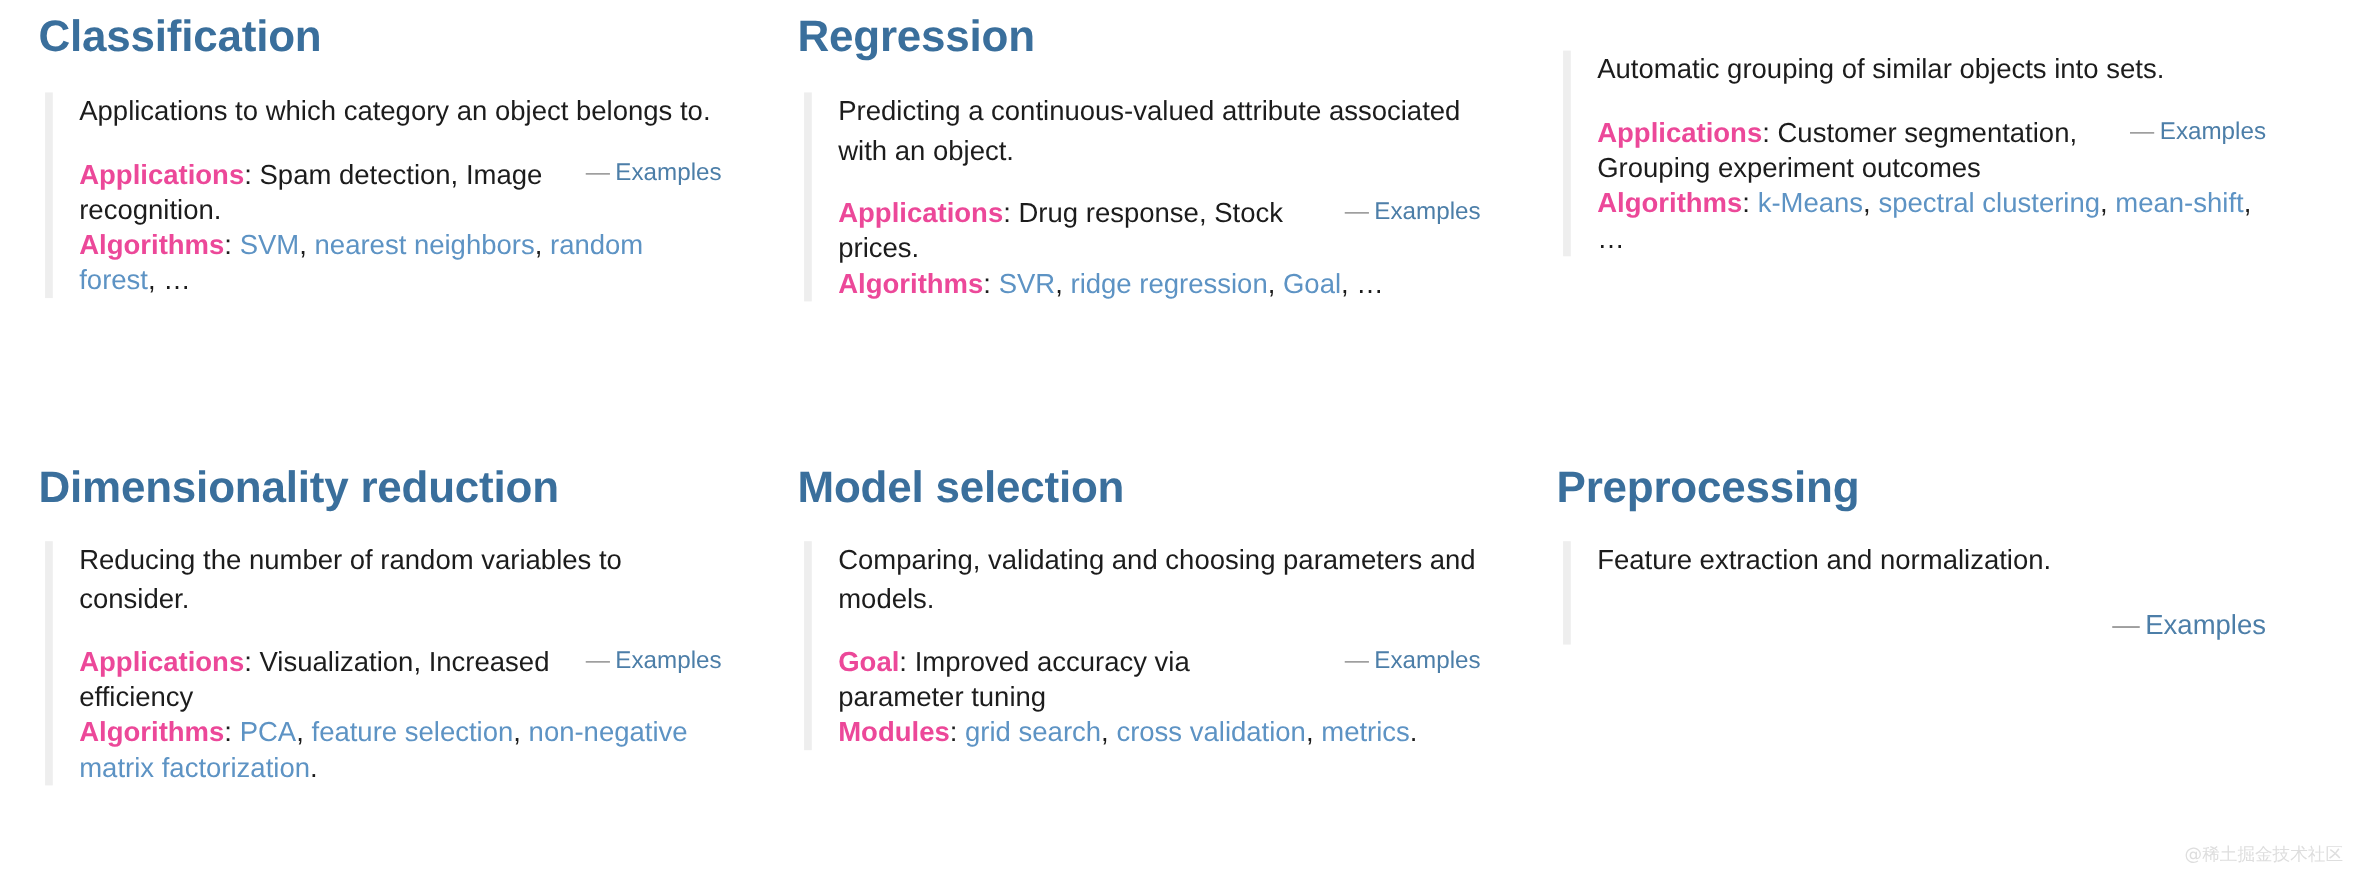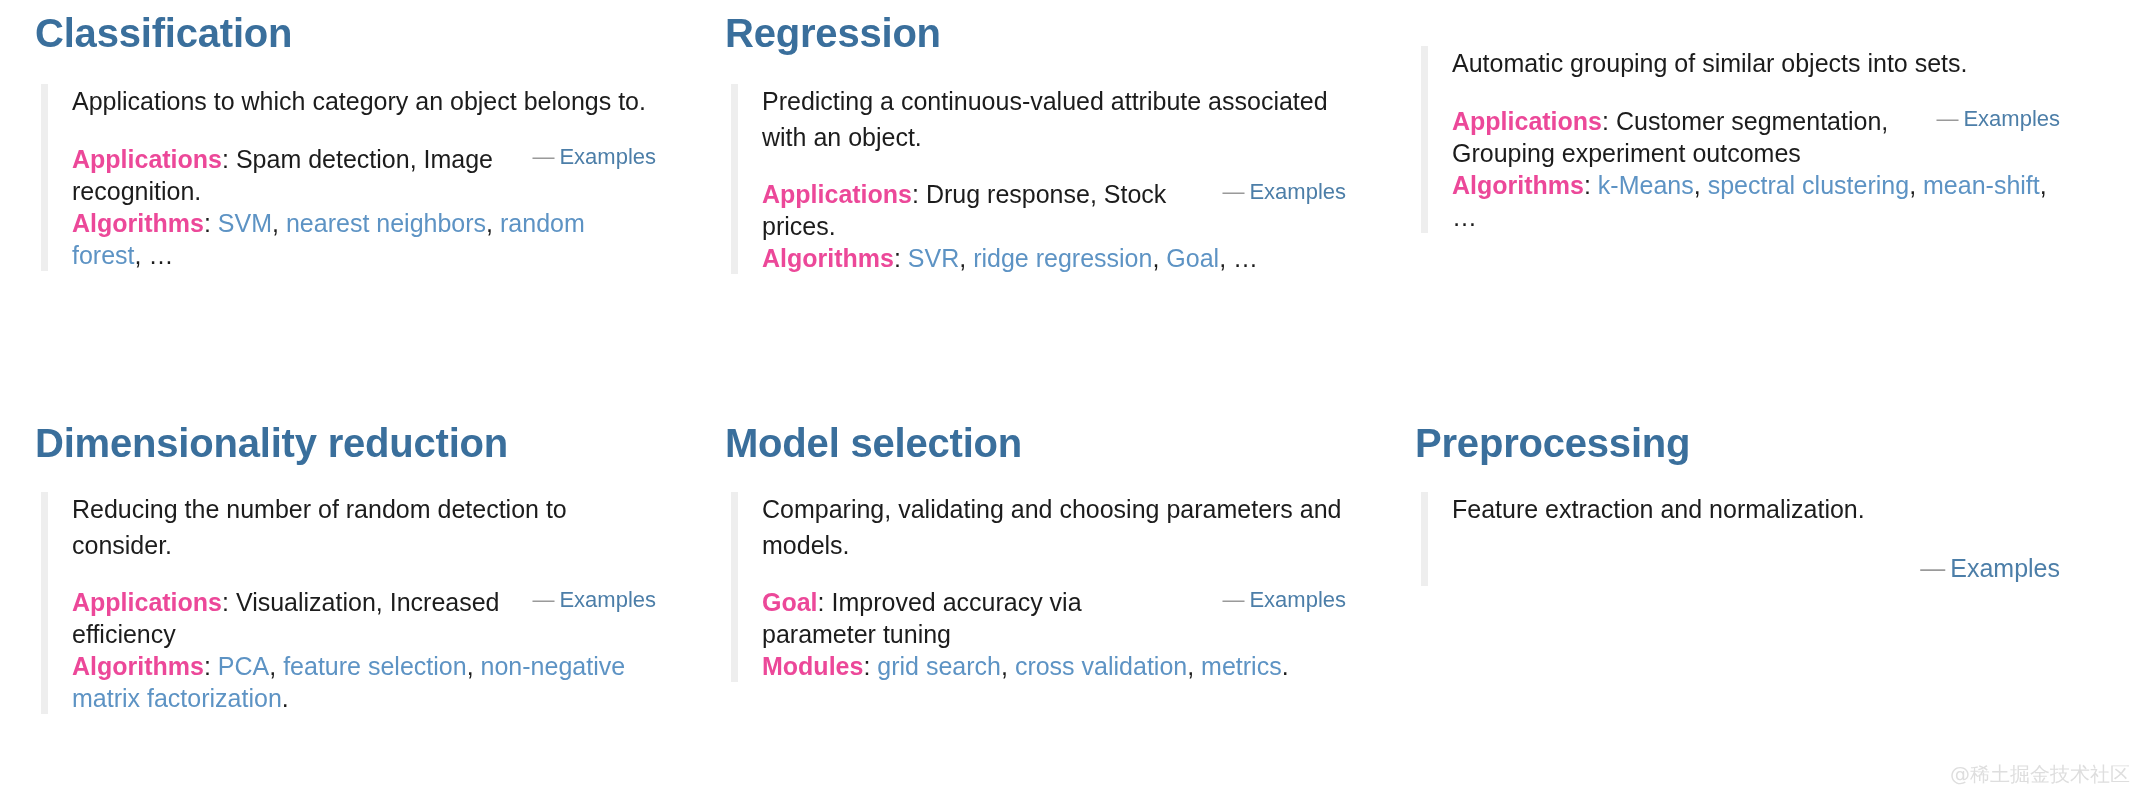--- a/index.html
+++ b/index.html
@@ -108,21 +108,21 @@
     color: #4c7ea8;
     text-decoration: none;
   }
 
   .clearfix::after { content: ""; display: block; clear: both; }
 
   .watermark {
     position: absolute;
     right: 24px;
     bottom: 14px;
-    font-size: 20px;
+    font-size: 16px;
     color: #dedede;
     font-family: "DejaVu Sans", sans-serif;
     white-space: nowrap;
   }
 
   
   .c-classification .card-body { margin-top: 30px; }
   .c-regression .card-body { margin-top: 30px; }
   .c-clustering .card-body { margin-top: 46px; }
   .c-dimred .card-body { margin-top: 28px; }
@@ -151,21 +151,21 @@
     </section>
     <section class="card c-clustering">
       <div class="card-body">
         <p class="desc">Automatic grouping of similar objects into sets.</p>
         <p class="meta clearfix"><span class="examples"><span class="dash">—</span><a href="#">Examples</a></span><b>Applications</b><span>: </span><span>Customer segmentation, Grouping experiment outcomes</span><br><b>Algorithms</b><span>: </span><a href="#" class="lnk">k-Means</a><span>, </span><a href="#" class="lnk">spectral clustering</a><span>, </span><a href="#" class="lnk">mean-shift</a><span>, …</span></p>
       </div>
     </section>
     <section class="card c-dimred">
       <h2 class="card-title">Dimensionality reduction</h2>
       <div class="card-body">
-        <p class="desc">Reducing the number of random detection to consider.</p>
+        <p class="desc">Reducing the number of random variables to consider.</p>
         <p class="meta clearfix"><span class="examples"><span class="dash">—</span><a href="#">Examples</a></span><b>Applications</b><span>: </span><span>Visualization, Increased efficiency</span><br><b>Algorithms</b><span>: </span><a href="#" class="lnk">PCA</a><span>, </span><a href="#" class="lnk">feature selection</a><span>, </span><a href="#" class="lnk">non-negative matrix factorization</a><span>.</span></p>
       </div>
     </section>
     <section class="card c-modelsel">
       <h2 class="card-title">Model selection</h2>
       <div class="card-body">
         <p class="desc">Comparing, validating and choosing parameters and models.</p>
         <p class="meta clearfix"><span class="examples"><span class="dash">—</span><a href="#">Examples</a></span><b>Goal</b><span>: </span><span>Improved accuracy via parameter tuning</span><br><b>Modules</b><span>: </span><a href="#" class="lnk">grid search</a><span>, </span><a href="#" class="lnk">cross validation</a><span>, </span><a href="#" class="lnk">metrics</a><span>.</span></p>
       </div>
     </section>

